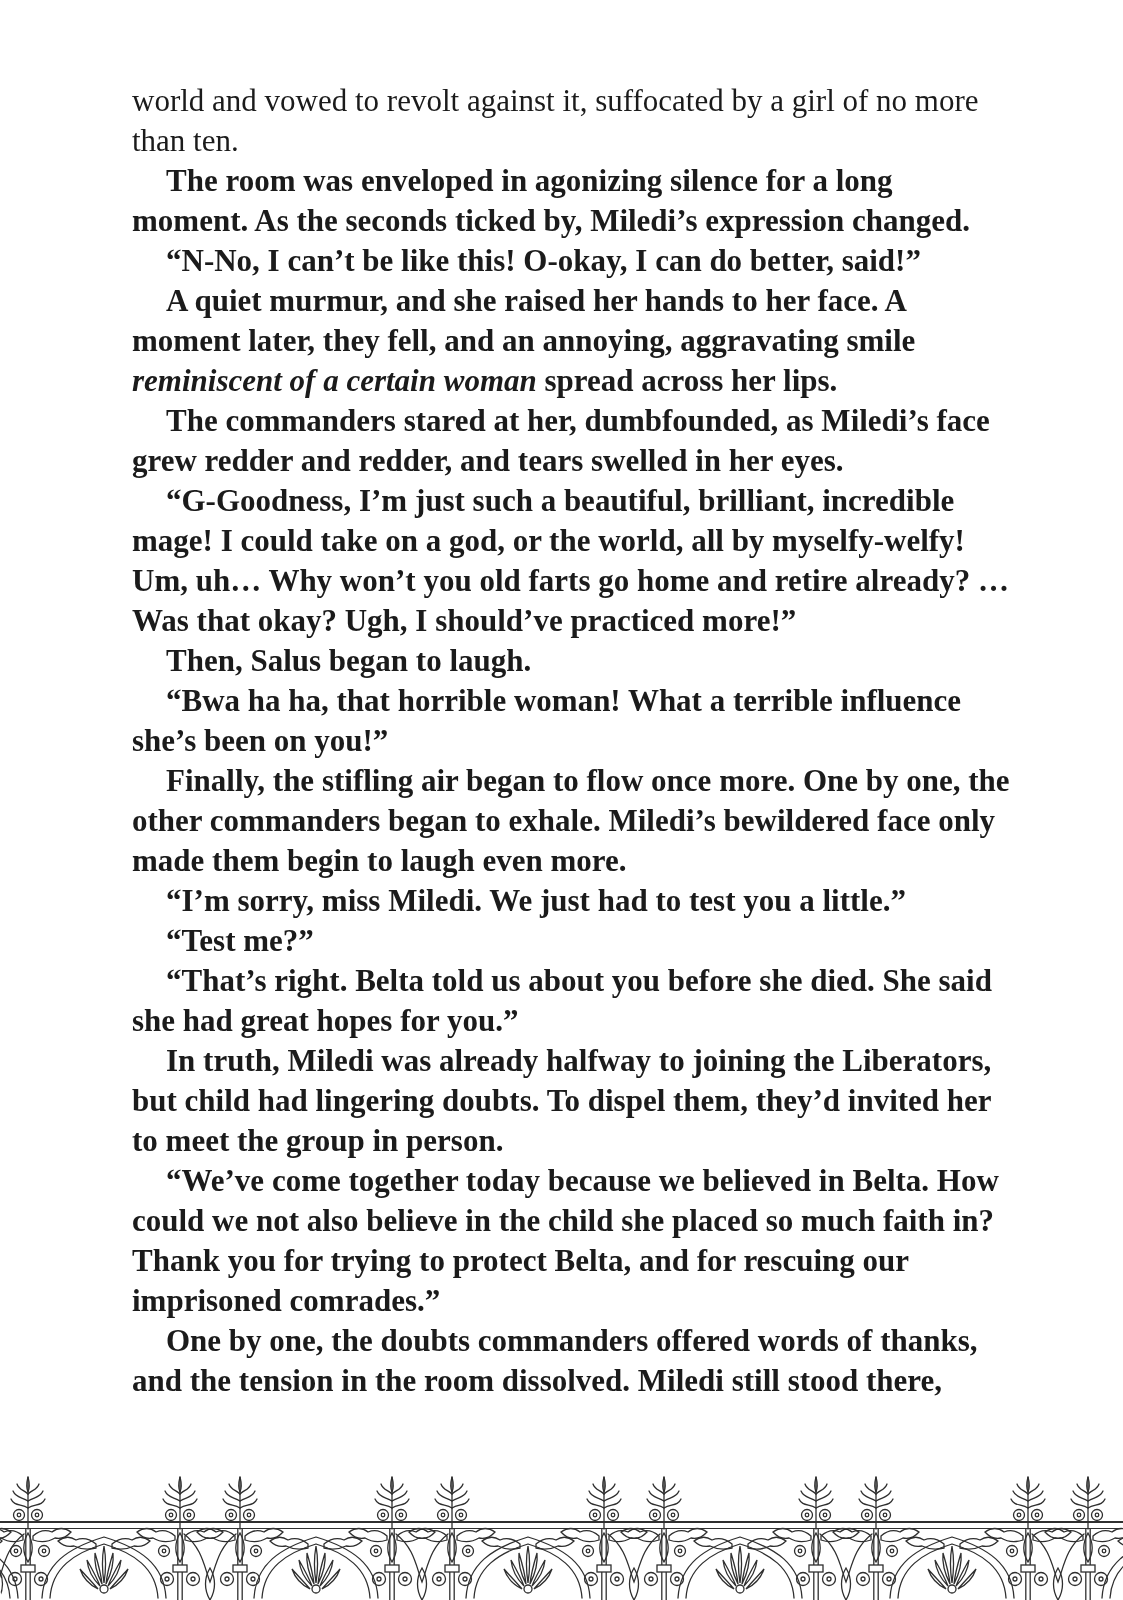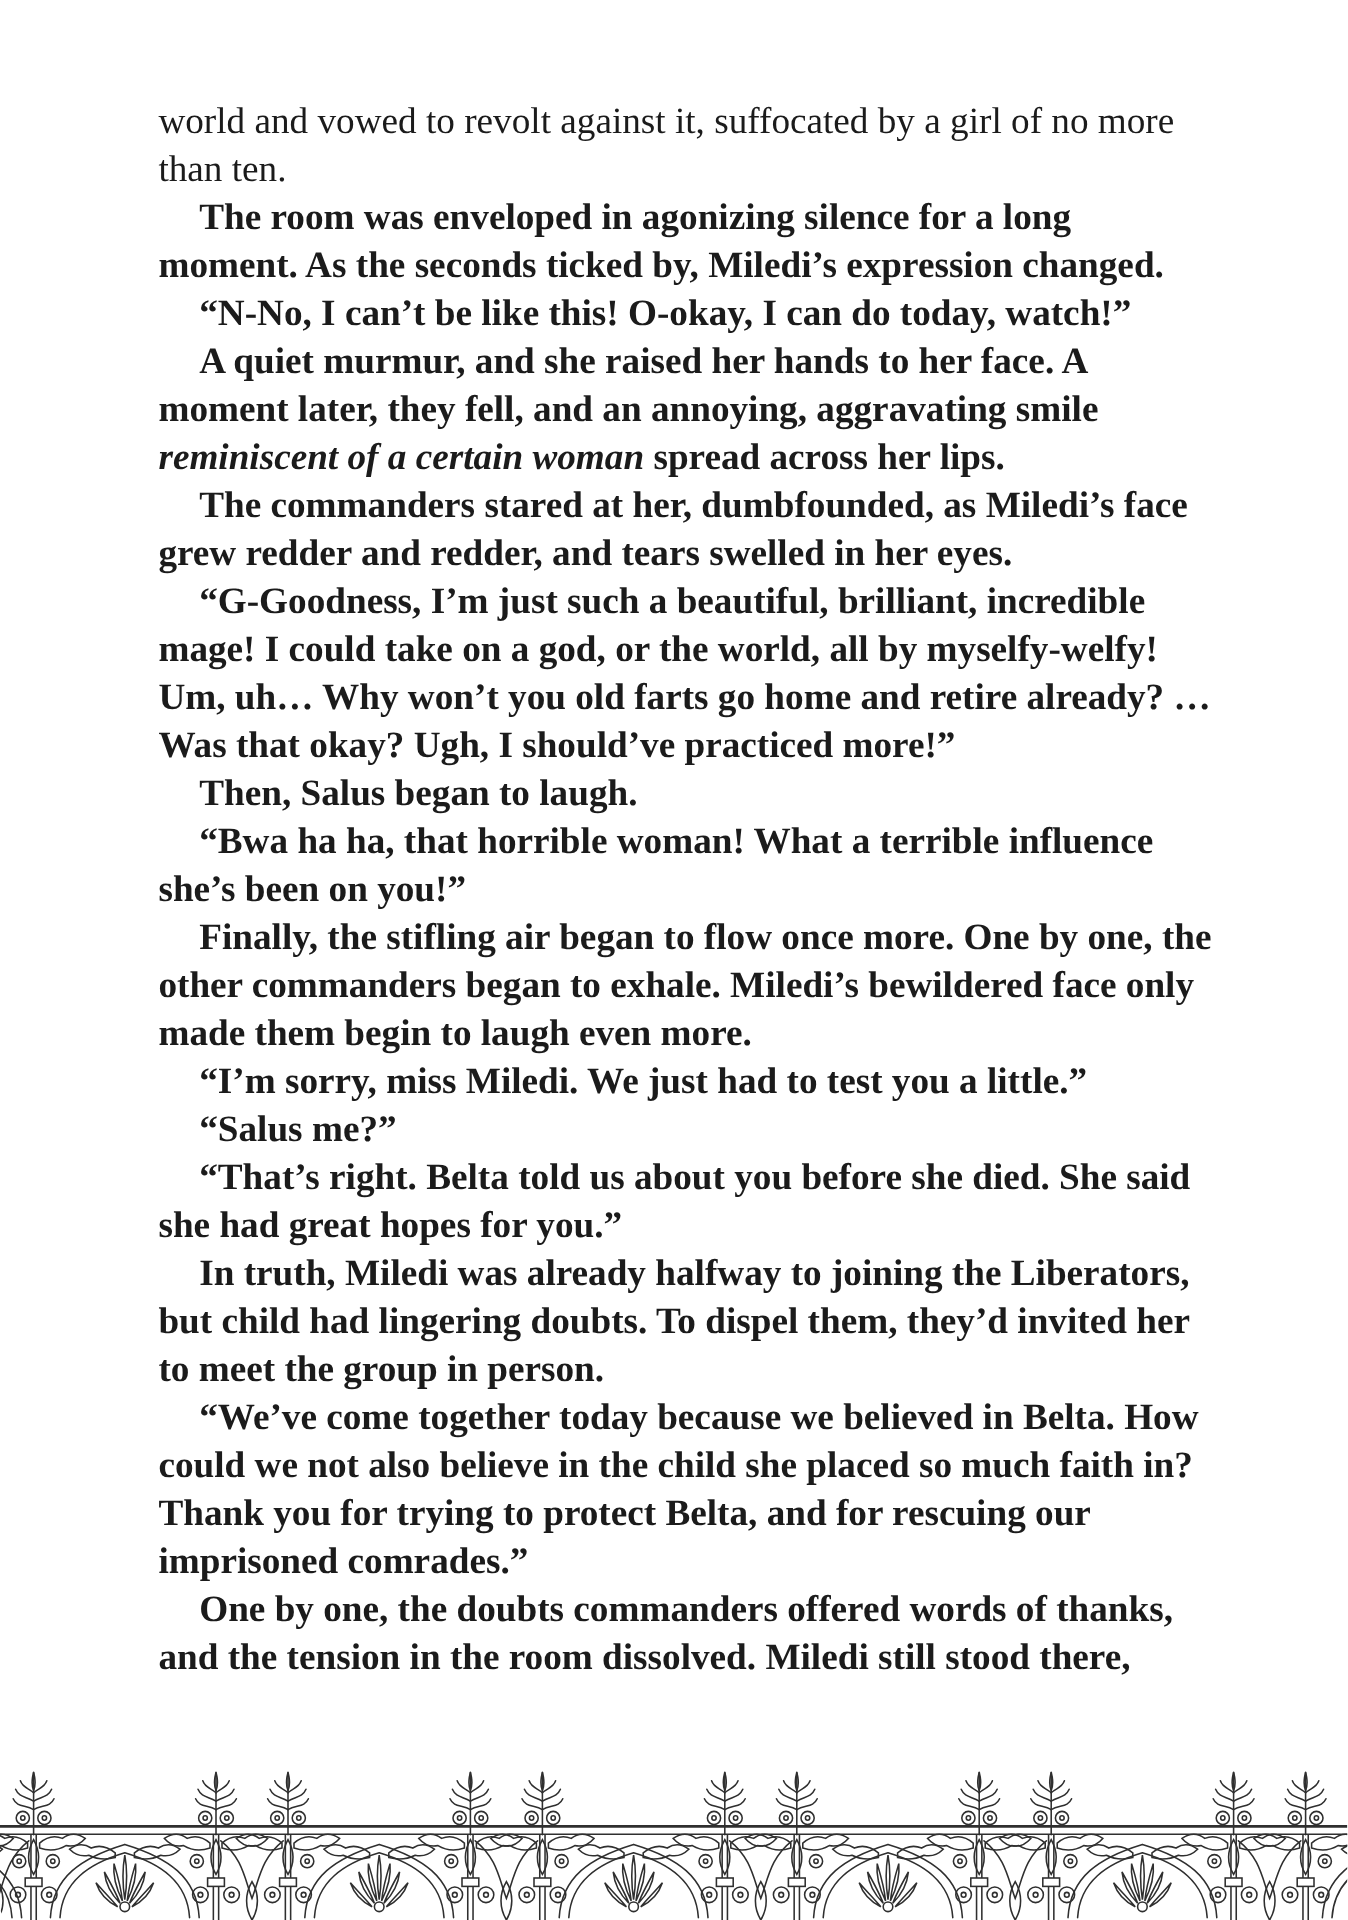--- a/index.html
+++ b/index.html
@@ -46,29 +46,29 @@
   }
 </style>
 </head>
 <body>
 
 <div class="page">
 
   <div class="text-block">
     <p class="para"><span>world and vowed to revolt against it, suffocated by a girl of no more than ten.</span></p>
     <p class="para indent"><span>The room was enveloped in agonizing silence for a long moment. As the seconds ticked by, Miledi’s expression changed.</span></p>
-    <p class="para indent"><span>“N-No, I can’t be like this! O-okay, I can do today, watch!”</span></p>
+    <p class="para indent"><span>“N-No, I can’t be like this! O-okay, I can do better, said!”</span></p>
     <p class="para indent"><span>A quiet murmur, and she raised her hands to her face. A moment later, they fell, and an annoying, aggravating smile </span><em>reminiscent of a certain woman</em><span> spread across her lips.</span></p>
     <p class="para indent"><span>The commanders stared at her, dumbfounded, as Miledi’s face grew redder and redder, and tears swelled in her eyes.</span></p>
     <p class="para indent"><span>“G-Goodness, I’m just such a beautiful, brilliant, incredible mage! I could take on a god, or the world, all by myselfy-welfy! Um, uh… Why won’t you old farts go home and retire already? …Was that okay? Ugh, I should’ve practiced more!”</span></p>
     <p class="para indent"><span>Then, Salus began to laugh.</span></p>
     <p class="para indent"><span>“Bwa ha ha, that horrible woman! What a terrible influence she’s been on you!”</span></p>
     <p class="para indent"><span>Finally, the stifling air began to flow once more. One by one, the other commanders began to exhale. Miledi’s bewildered face only made them begin to laugh even more.</span></p>
     <p class="para indent"><span>“I’m sorry, miss Miledi. We just had to test you a little.”</span></p>
-    <p class="para indent"><span>“Salus me?”</span></p>
+    <p class="para indent"><span>“Test me?”</span></p>
     <p class="para indent"><span>“That’s right. Belta told us about you before she died. She said she had great hopes for you.”</span></p>
     <p class="para indent"><span>In truth, Miledi was already halfway to joining the Liberators, but child had lingering doubts. To dispel them, they’d invited her to meet the group in person.</span></p>
     <p class="para indent"><span>“We’ve come together today because we believed in Belta. How could we not also believe in the child she placed so much faith in? Thank you for trying to protect Belta, and for rescuing our imprisoned comrades.”</span></p>
     <p class="para indent"><span>One by one, the doubts commanders offered words of thanks, and the tension in the room dissolved. Miledi still stood there,</span></p>
   </div>
 
   <svg class="ornament" viewBox="0 0 1123 148" xmlns="http://www.w3.org/2000/svg" aria-hidden="true">
     <defs>
 
       <g id="orn-post" stroke="#2f2f2f" fill="none" stroke-width="1.3" stroke-linecap="round">

